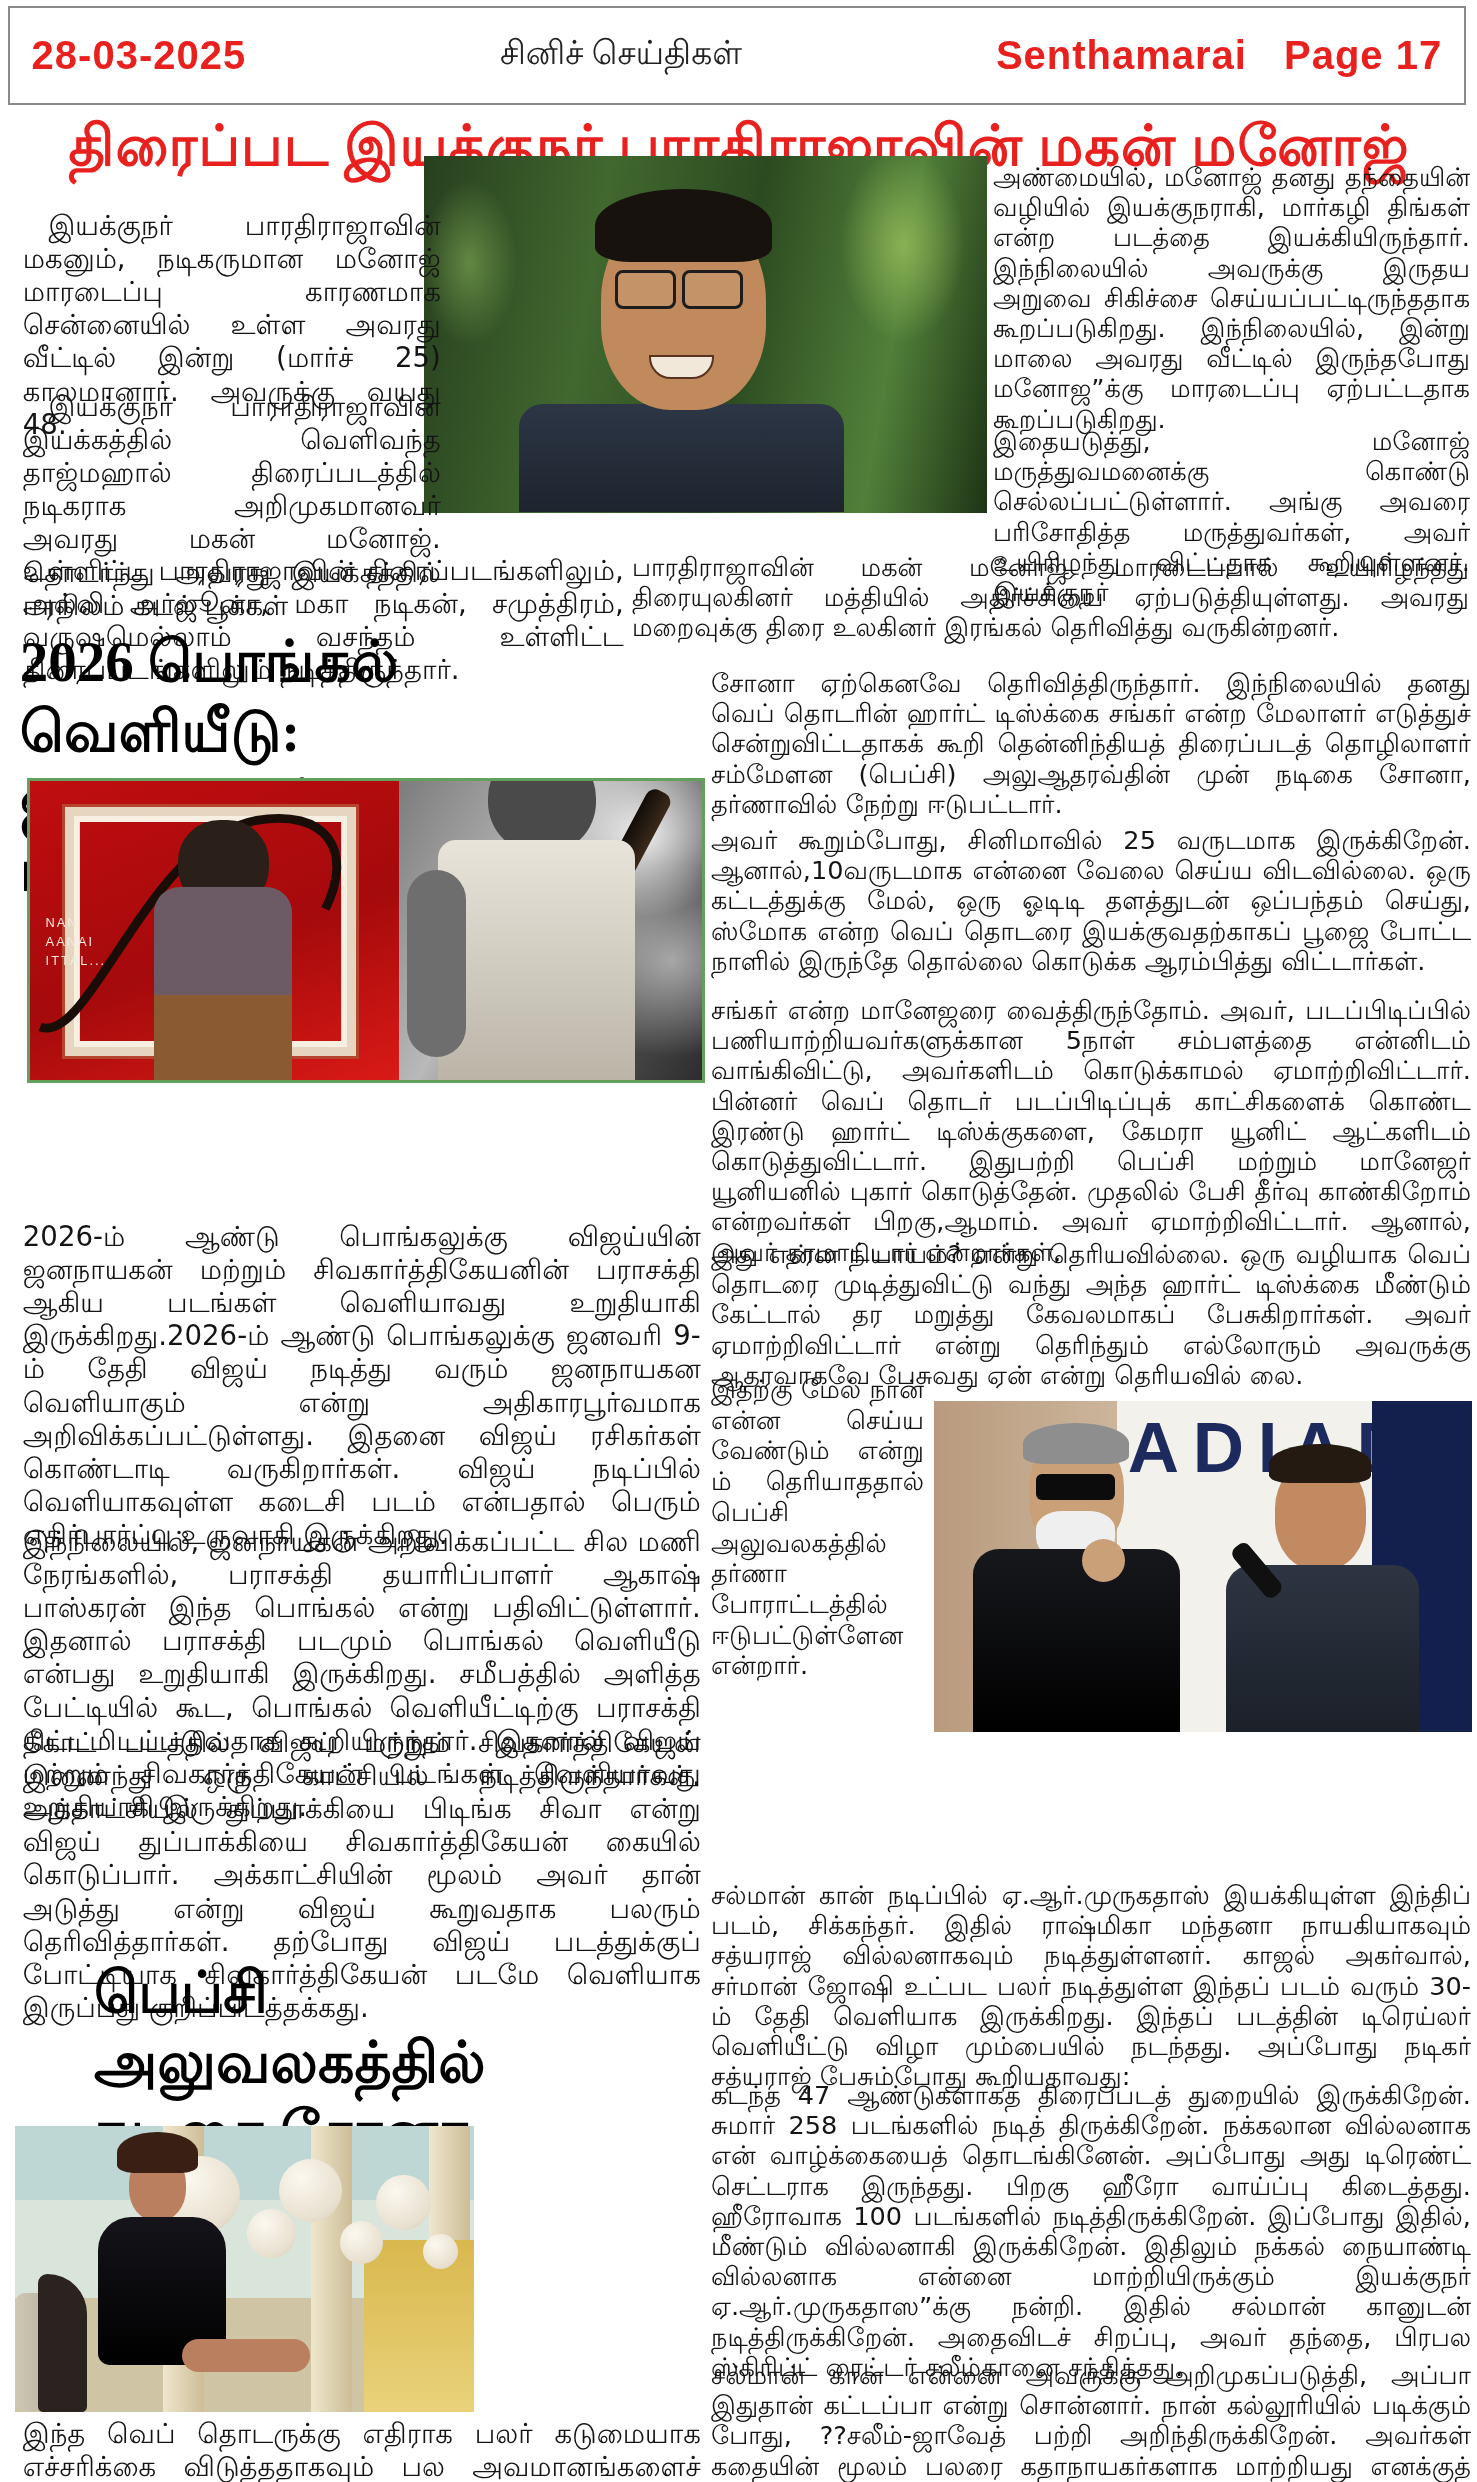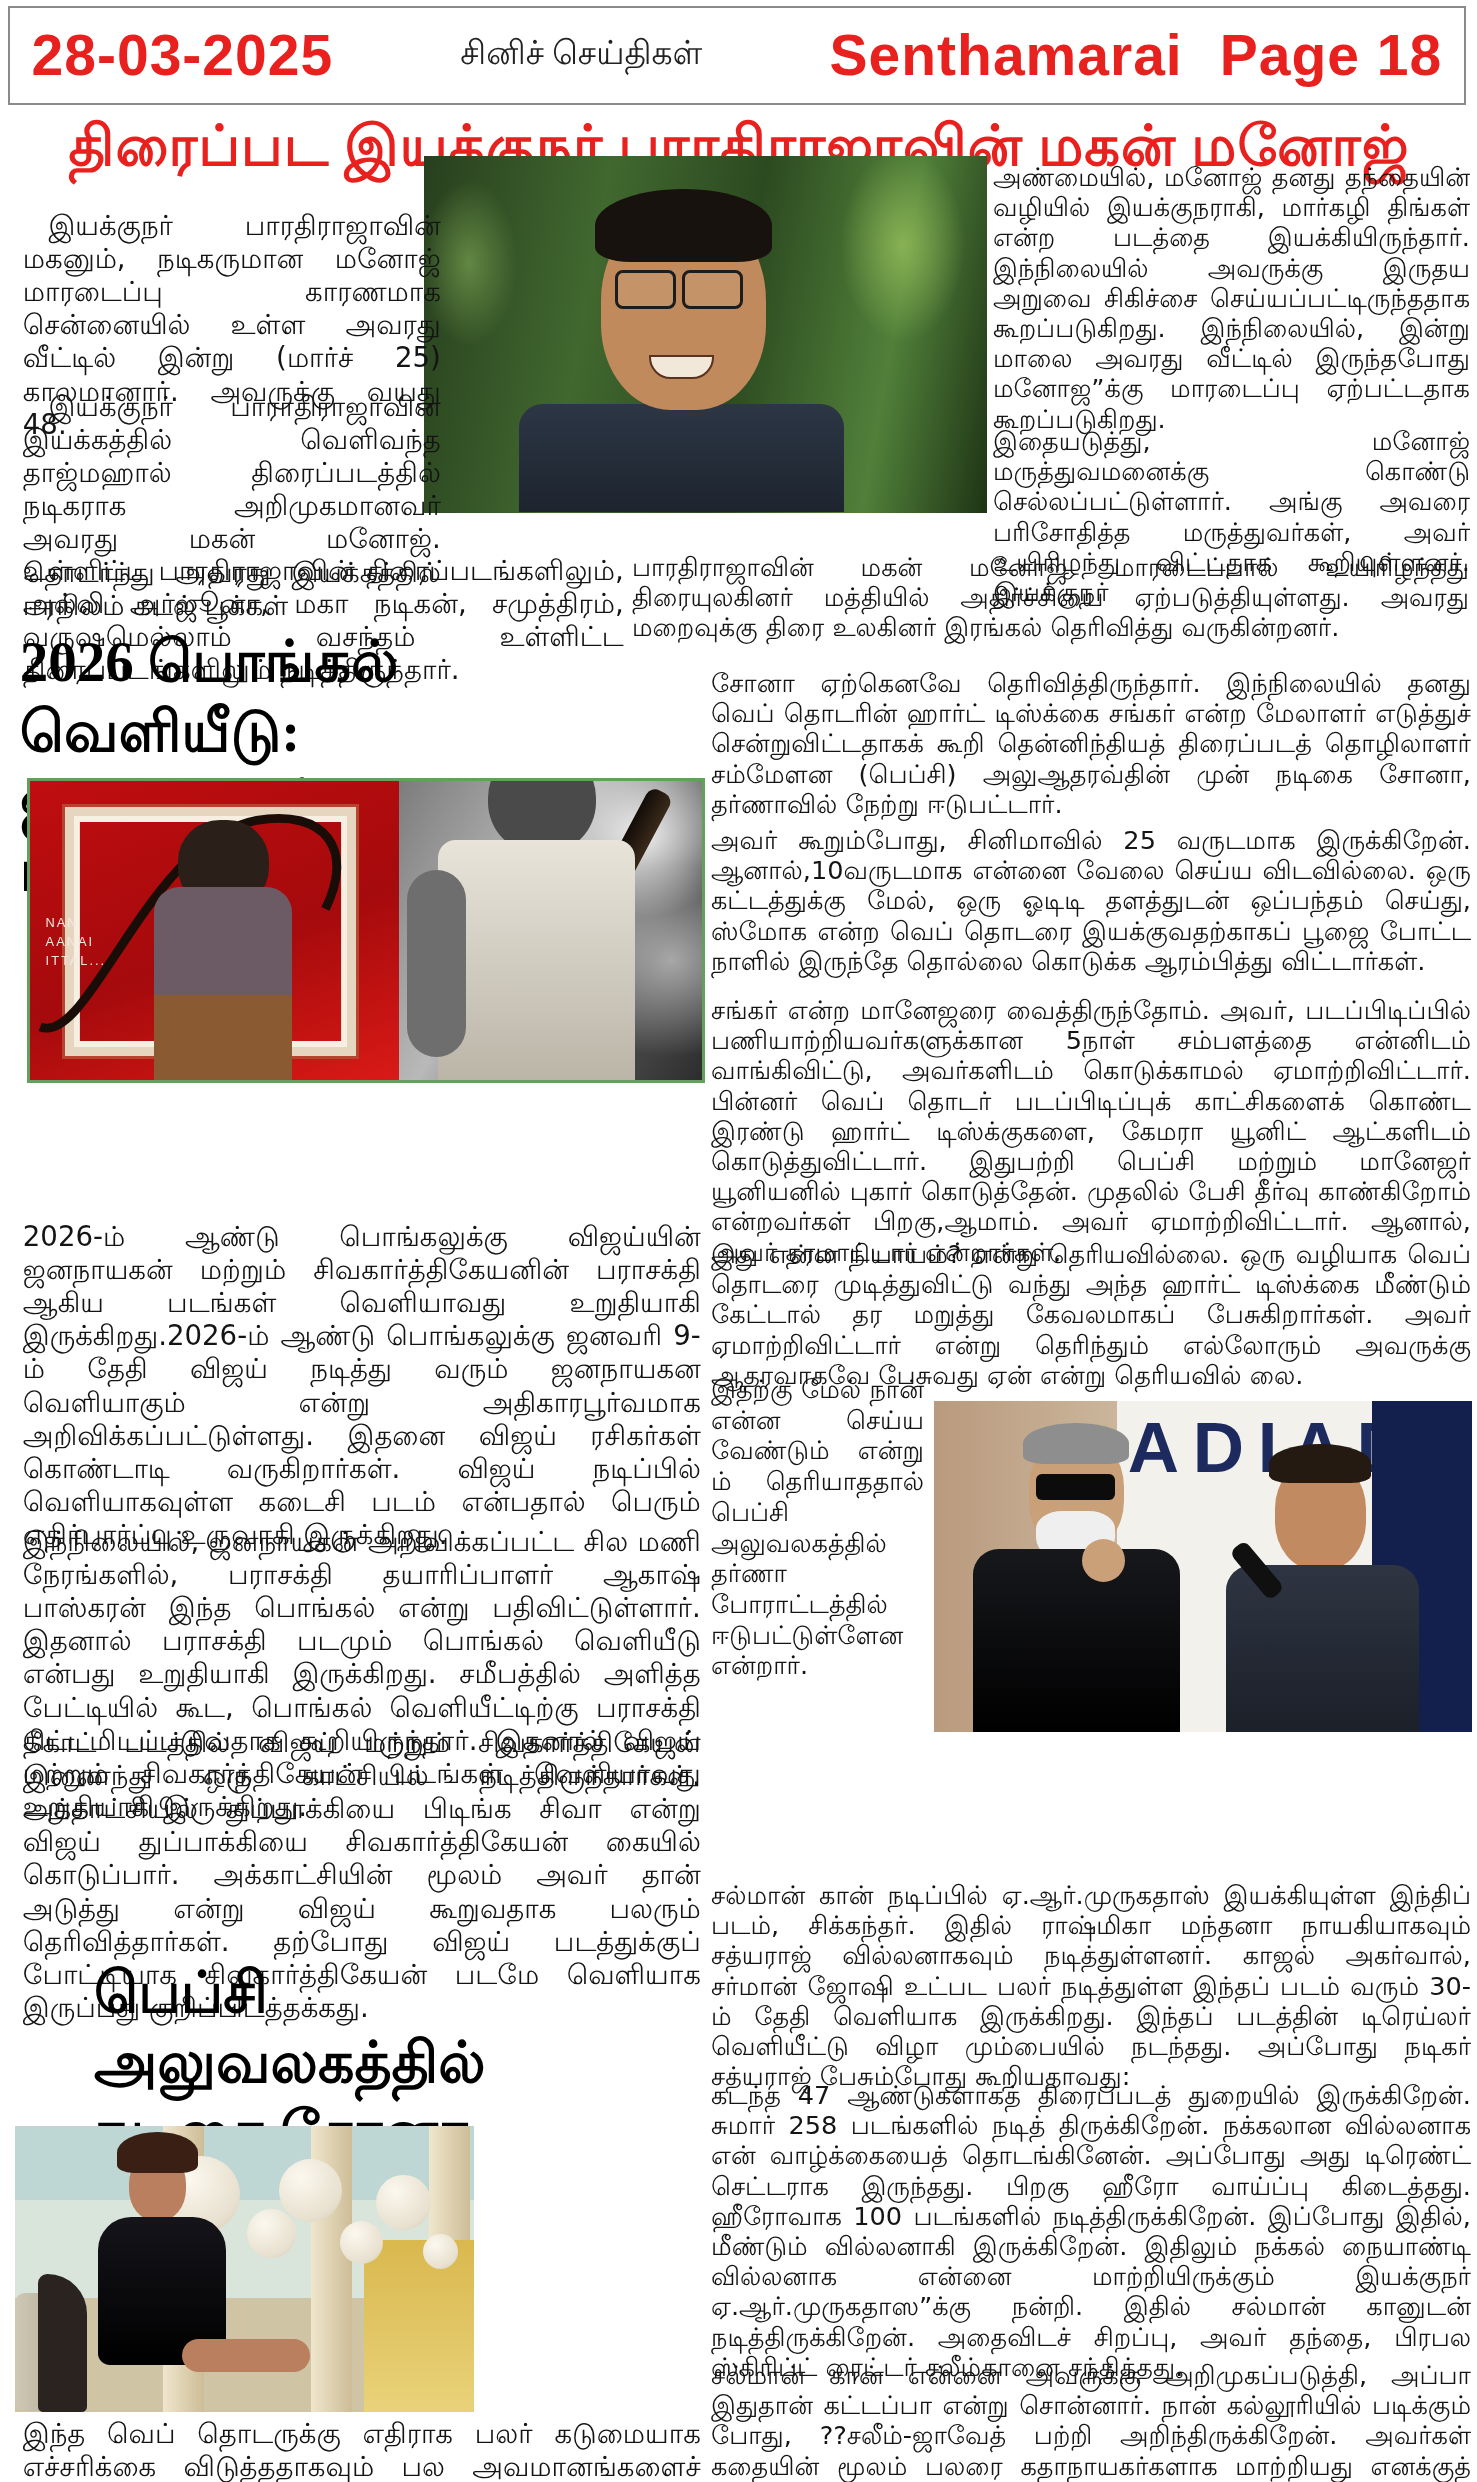--- a/index.html
+++ b/index.html
@@ -8,21 +8,21 @@
     margin:0 auto;overflow:hidden;
     font-family:"DejaVu Sans","Liberation Sans",sans-serif;color:#111;
   }
   .abs{position:absolute;}
   
   .masthead{
     left:7.9px;top:5.9px;width:1458px;height:99px;border:2px solid #8a8a8a;
     display:flex;align-items:center;justify-content:space-between;
     padding:0 21.7px;box-sizing:border-box;background:#fff;
   }
-  .date-red,.paper-red{color:#e8201e;font-weight:bold;font-size:57px;letter-spacing:1px;
+  .date-red,.paper-red{color:#e8201e;font-weight:bold;font-size:40px;letter-spacing:1px;
     font-family:"Liberation Sans","DejaVu Sans",sans-serif;}
   .mast-center{color:#222;font-size:33px;font-family:"Liberation Serif","DejaVu Serif",serif;}
   .paper-red span{margin-left:37px;}
   
   .main-head{
     left:0;top:114px;width:1478px;text-align:center;color:#e8201e;font-weight:bold;
     font-size:56px;font-family:"Liberation Serif","DejaVu Serif",serif;letter-spacing:1px;
   }
   .sec-head{
     text-align:left;color:#000;font-weight:bold;line-height:1.22;
@@ -85,21 +85,21 @@
 </style>
 </head>
 <body>
 
 <div class="page">
 
   <div class="abs masthead">
     <div class="date-red">28-03-2025</div>
     <div class="mast-center">சினிச் செய்திகள்</div>
     <div class="paper-red">
-      <span style="margin-left:0">Senthamarai</span><span>Page 18</span>
+      <span style="margin-left:0">Senthamarai</span><span>Page 17</span>
     </div>
   </div>
 
   <div class="abs main-head">திரைப்பட இயக்குநர் பாரதிராஜாவின் மகன் மனோஜ் காலமானார்</div>
 
   <div class="abs photo" style="left:424px;top:156px;width:563px;height:357px;">
     <div class="manoj-bg"></div>
     <div class="abs shirt-dk" style="left:95px;top:248px;width:325px;height:108px;"></div>
     <div class="abs head-sk" style="left:177px;top:51px;width:165px;height:203px;"></div>
     <div class="abs hair" style="left:171px;top:33px;width:177px;height:73px;"></div>

